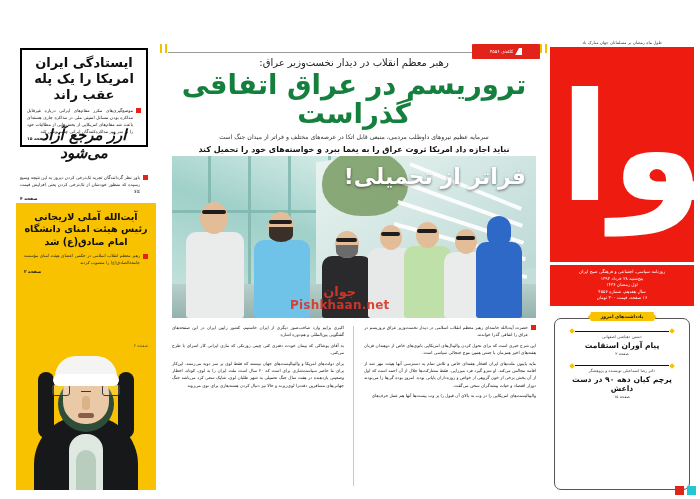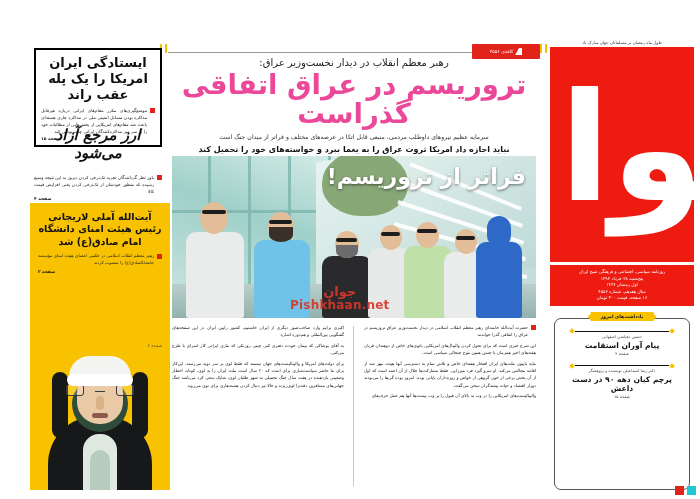--- a/index.html
+++ b/index.html
@@ -21,21 +21,21 @@
               clip-path:polygon(0 100%,55% 0,100% 0,100% 100%);}
   .cornmark{position:absolute;width:7px;height:9px;}
   .cornmark::before{content:"";position:absolute;inset:0;
      background:
        linear-gradient(#f2c200,#f2c200) 0 0/2px 100% no-repeat,
        linear-gradient(#f2c200,#f2c200) 5px 0/2px 100% no-repeat;}
   .cm1{left:160px;top:44px;}
   .cm2{left:540px;top:44px;}
 
   
-  .leftcol{position:absolute;left:20px;top:48px;width:155px;height:448px;}
+  .leftcol{position:absolute;left:6px;top:48px;width:155px;height:448px;}
 
   .boxed{position:absolute;left:14px;top:0;width:128px;border:2.2px solid #000;padding:5px 5px 4px;
          box-sizing:border-box;background:#fff;}
   .hl-1{font-size:13px;font-weight:bold;line-height:1.22;text-align:center;letter-spacing:-.3px;}
   .teaser{font-size:4.4px;line-height:1.62;text-align:justify;color:#1a1a1a;margin-top:4px;
           position:relative;padding-right:8px;}
   .teaser .sq{position:absolute;right:0;top:1px;width:5px;height:5px;background:#e2231a;}
   .pagenum{font-size:4.4px;font-weight:bold;text-align:left;margin-top:1px;}
 
   .hl-2{position:absolute;left:12px;top:78px;width:132px;font-size:15px;font-weight:bold;
@@ -77,21 +77,21 @@
              background:#f4f4f2;border-radius:31px 31px 8px 8px;box-shadow:inset 0 -4px 0 #d8d8d4;}
   .cl-turban2{position:absolute;bottom:104px;left:50%;transform:translateX(-50%);width:66px;height:12px;
               background:#ffffff;border-radius:8px;}
   .cl-side{position:absolute;bottom:52px;width:16px;height:66px;background:#17181a;border-radius:8px;}
   .cl-side-l{left:4px;} .cl-side-r{right:4px;}
 
   
   .centercol{position:absolute;left:168px;top:52px;width:372px;height:444px;}
   .kicker{font-size:10px;text-align:center;color:#222;margin-top:5px;letter-spacing:.1px;}
   .bighead{font-size:27.5px;font-weight:bold;text-align:center;line-height:1.06;margin-top:2px;
-           letter-spacing:-1.1px;color:#ec4899;}
+           letter-spacing:-1.1px;color:#15803d;}
   .subhead{font-size:6.2px;text-align:center;color:#333;margin-top:5px;}
   .subhead2{font-size:8px;font-weight:bold;text-align:center;color:#111;margin-top:5px;}
 
   
   .photo{position:absolute;left:4px;top:104px;width:364px;height:162px;overflow:hidden;background:#cfe3e0;}
   .ph-sky{position:absolute;inset:0;background:linear-gradient(175deg,#eef6f3 0%,#cfe6e2 38%,#bcd9d6 100%);}
   .ph-glass{position:absolute;left:0;top:0;width:210px;height:162px;
             background:linear-gradient(200deg,#dff0ec 0%,#9fd0c9 45%,#cfe6e2 100%);}
   .mull{position:absolute;background:#7fb6ae;opacity:.85;}
   .ph-roof{position:absolute;right:-10px;top:-12px;width:230px;height:140px;
@@ -268,21 +268,21 @@
       <div class="person" style="left:272px;width:44px;height:88px;">
         <div class="torso" style="width:44px;height:66px;background:#e9eceb;"></div>
         <div class="head" style="left:11px;bottom:64px;width:22px;height:25px;"></div>
         <div class="shades" style="left:12px;bottom:78px;width:19px;"></div>
       </div>
       <div class="person" style="left:304px;width:46px;height:106px;">
         <div class="torso" style="width:46px;height:76px;background:#2e69c8;"></div>
         <div class="head" style="left:11px;bottom:72px;width:24px;height:30px;background:#2e69c8;border-radius:12px 12px 10px 10px;"></div>
       </div>
 
-      <div class="ph-overlay">فراتر از تروریسم!</div>
+      <div class="ph-overlay">فراتر از تحمیلی!</div>
       <div class="watermark">
         <div class="wm1">جوان</div>
         <div class="wm2">Pishkhaan.net</div>
       </div>
     </div>
 
     <div class="bodyzone">
       <div class="vsep"></div>
       <div class="bcol right">
         <p class="lead">

